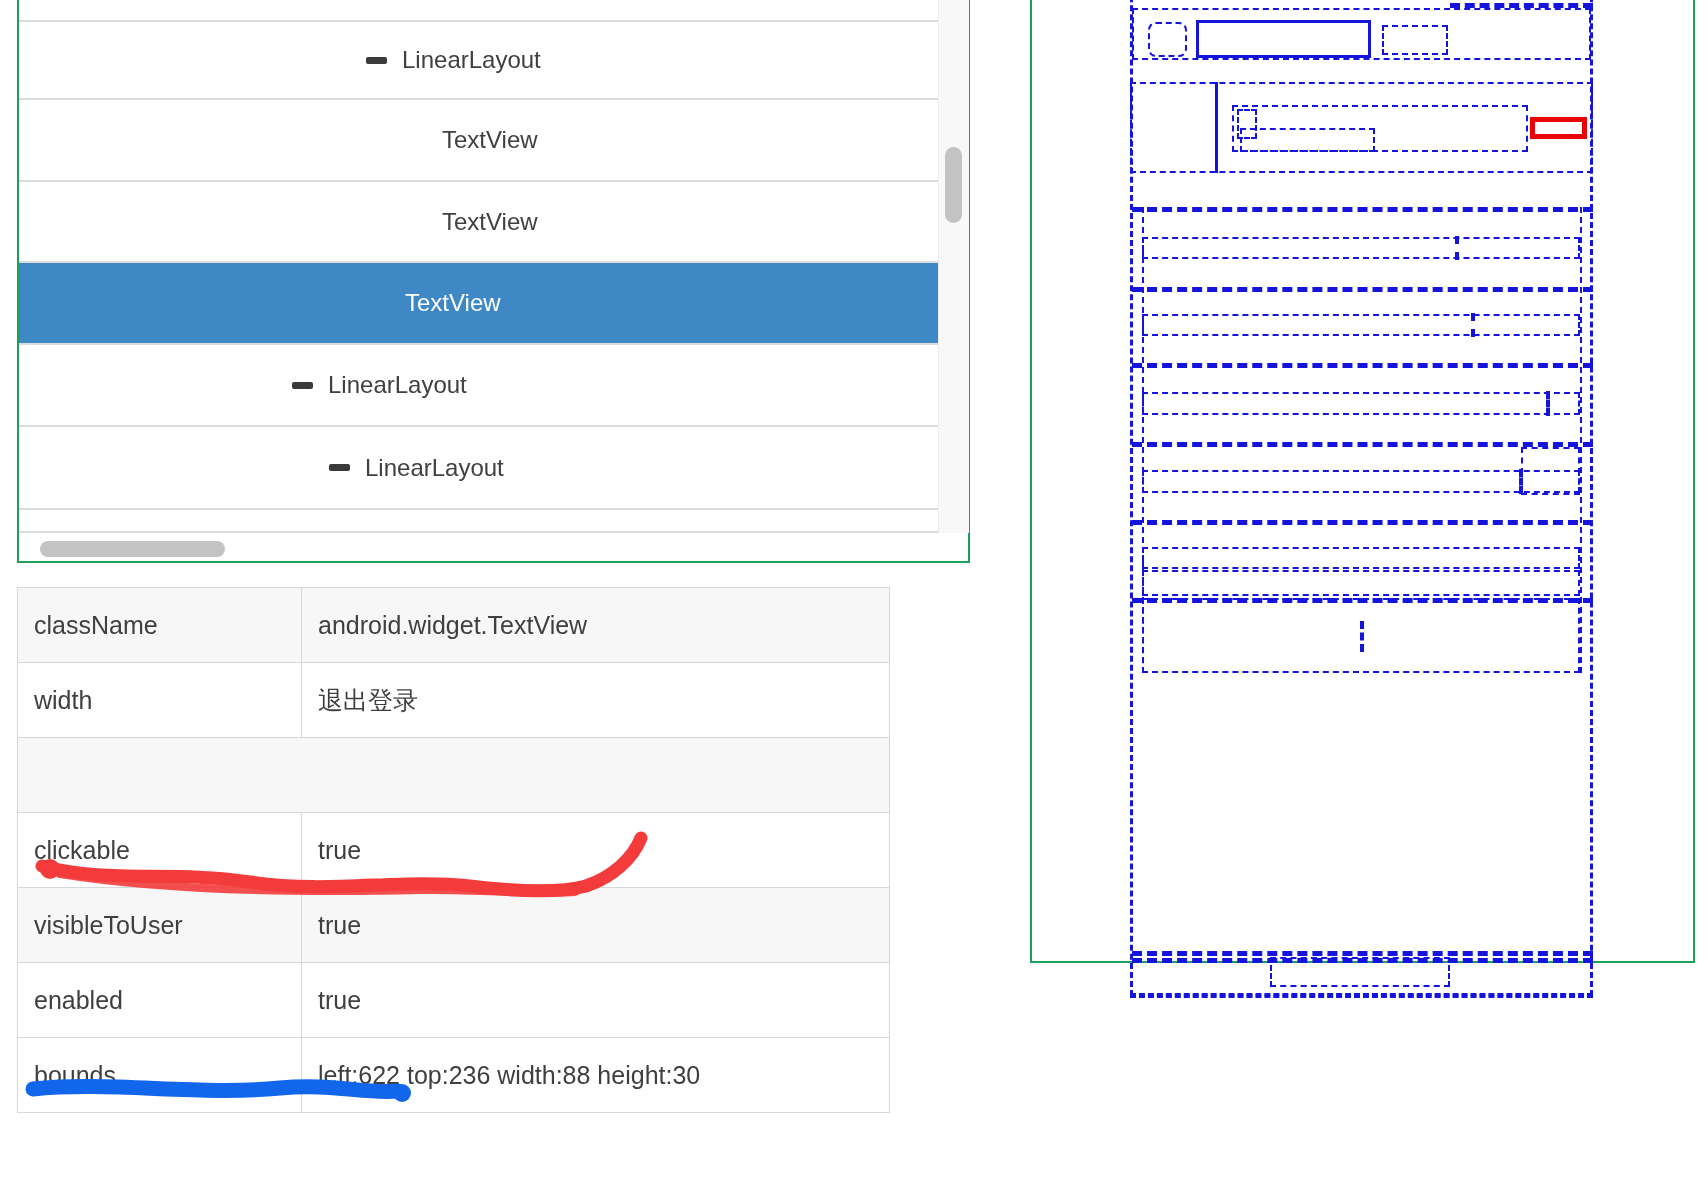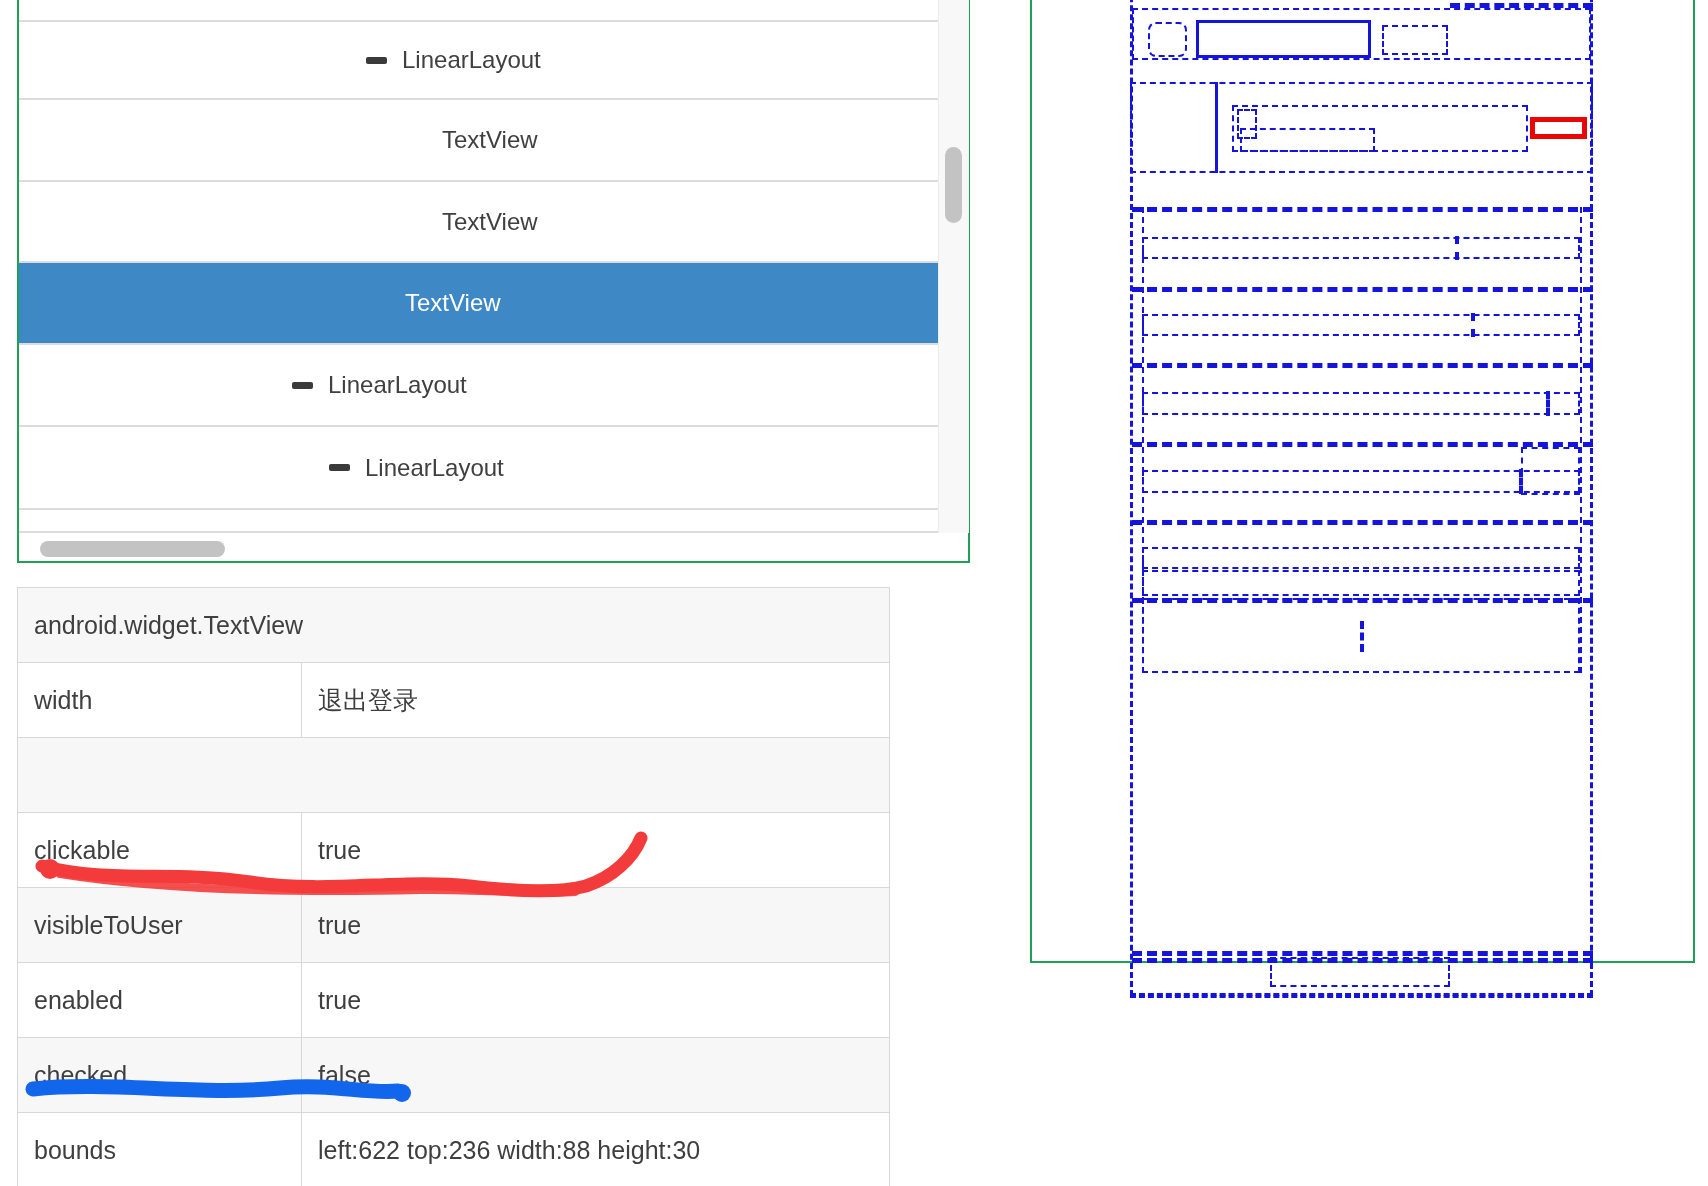--- a/index.html
+++ b/index.html
@@ -72,43 +72,40 @@
         <span>LinearLayout</span>
       </div>
       <div class="tree-row" style="height: 23px;"></div>
     </div>
   <div id="v-track"></div>
   <div id="v-thumb"></div>
   <div id="h-thumb"></div>
 
   <div id="props">
       <div class="prop-row alt">
+        <div class="prop-cell prop-key">className</div>
         <div class="prop-cell prop-value">android.widget.TextView</div>
       </div>
       <div class="prop-row">
         <div class="prop-cell prop-key">width</div>
         <div class="prop-cell prop-value">退出登录</div>
       </div>
       <div class="prop-row alt">
       </div>
       <div class="prop-row">
         <div class="prop-cell prop-key">clickable</div>
         <div class="prop-cell prop-value">true</div>
       </div>
       <div class="prop-row alt">
         <div class="prop-cell prop-key">visibleToUser</div>
         <div class="prop-cell prop-value">true</div>
       </div>
       <div class="prop-row">
         <div class="prop-cell prop-key">enabled</div>
         <div class="prop-cell prop-value">true</div>
-      </div>
-      <div class="prop-row alt">
-        <div class="prop-cell prop-key">checked</div>
-        <div class="prop-cell prop-value">false</div>
       </div>
       <div class="prop-row">
         <div class="prop-cell prop-key">bounds</div>
         <div class="prop-cell prop-value">left:622 top:236 width:88 height:30</div>
       </div>
     </div>
 
   <div class="panel" id="right-panel"></div>
   <div id="wire-boxes">
       <div class="wf d3" style="left: 1130px; top: -40px; width: 463px; height: 1036px;"></div>

